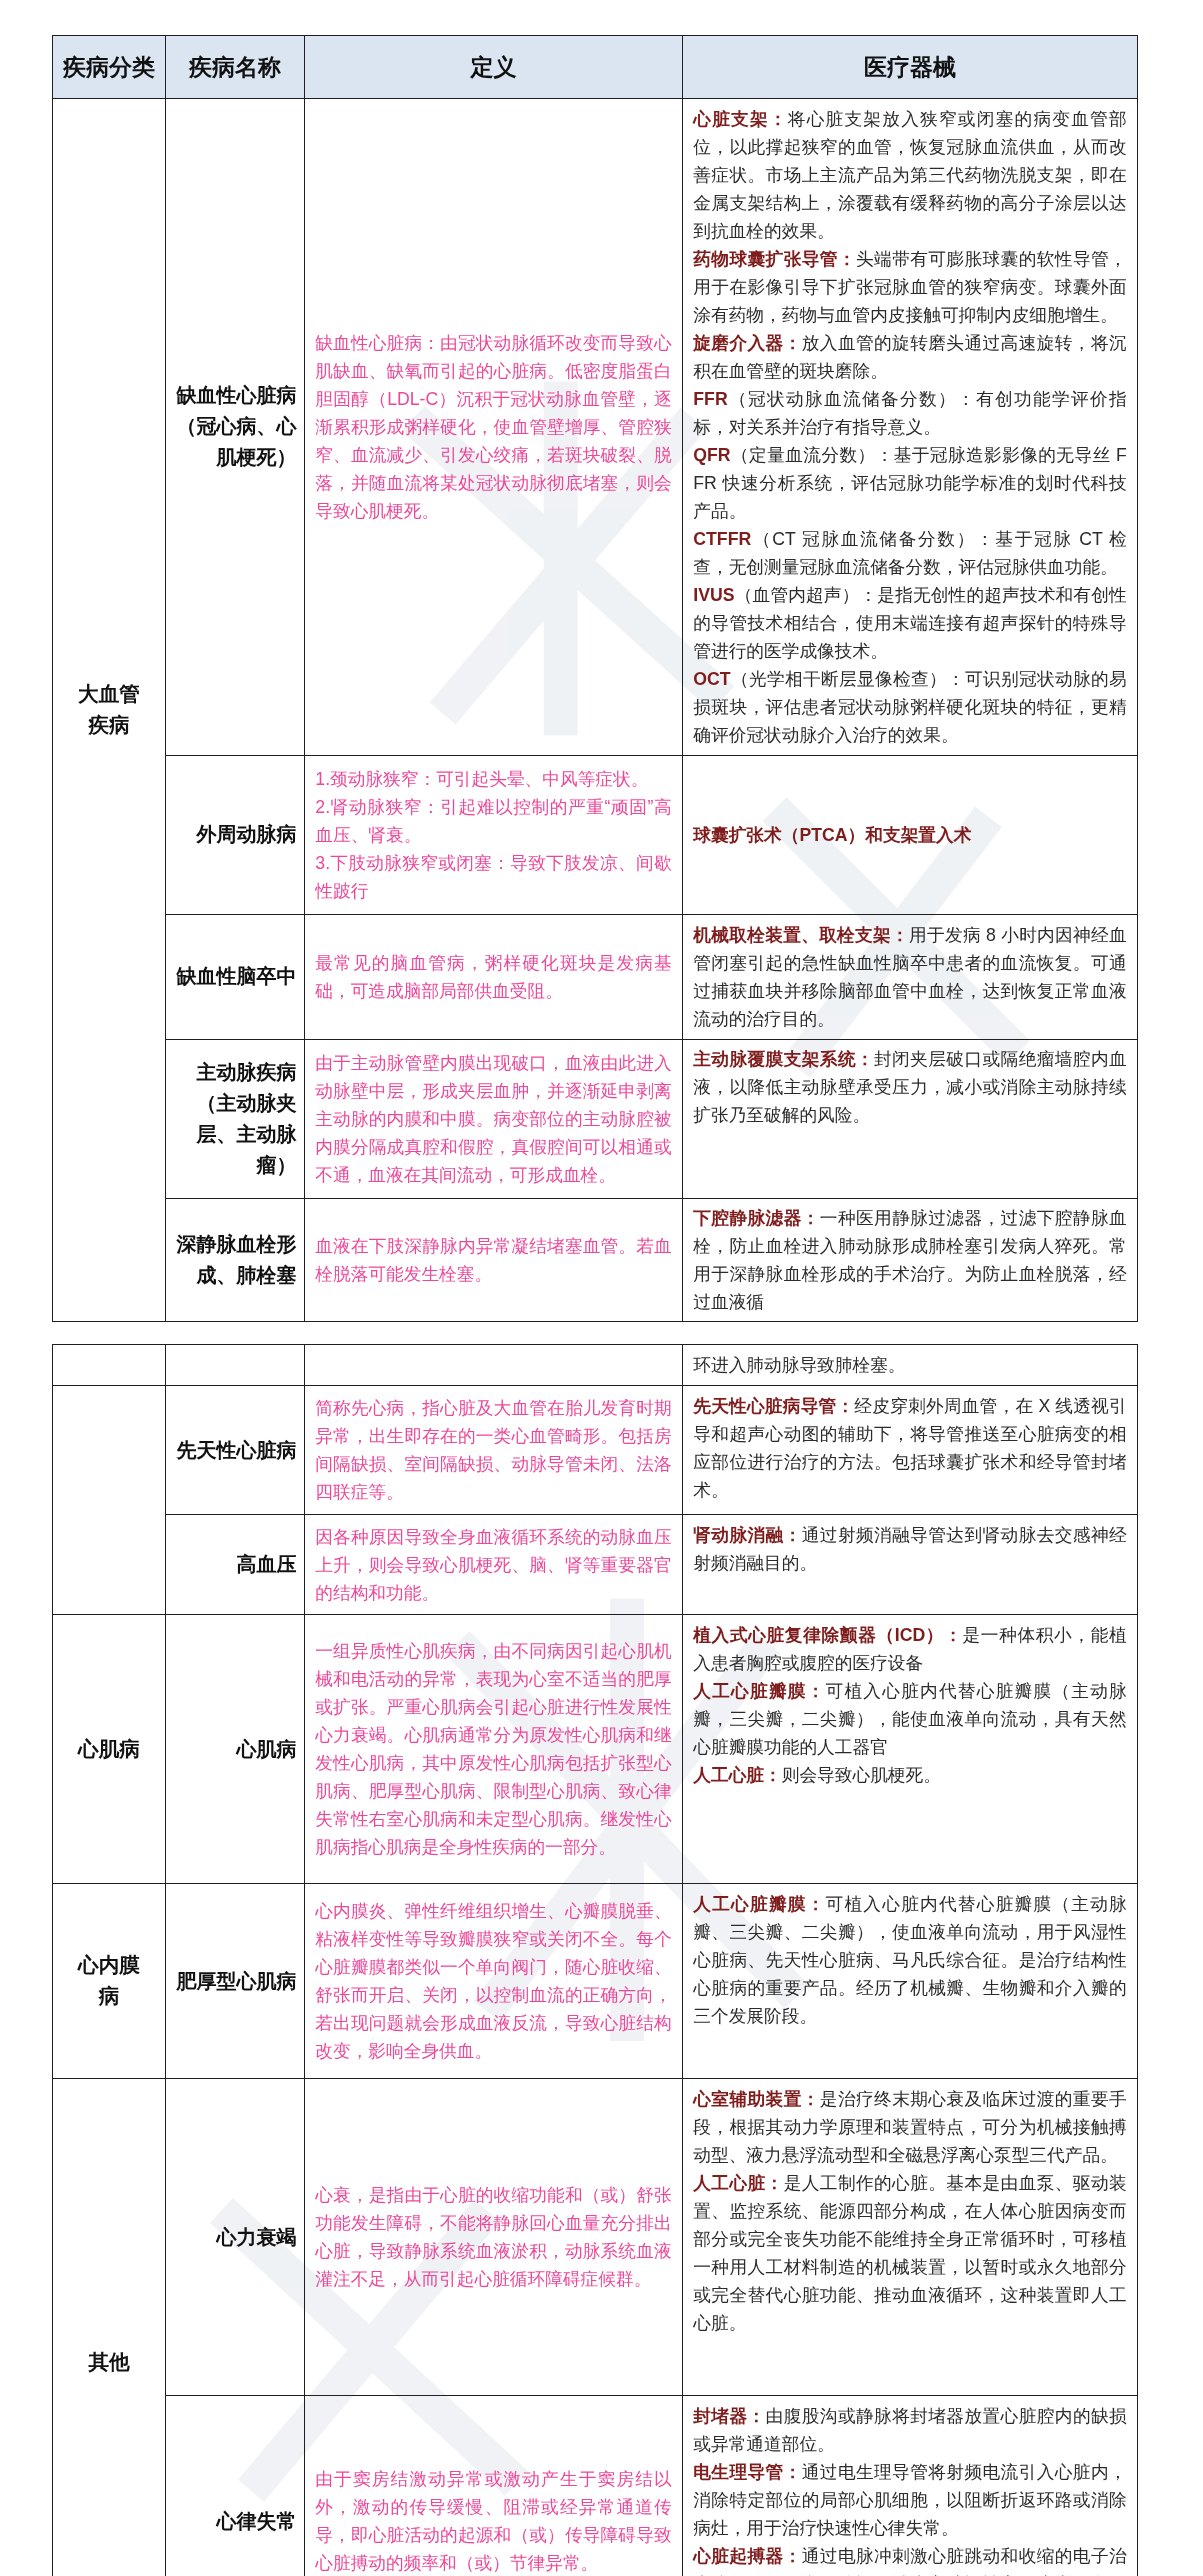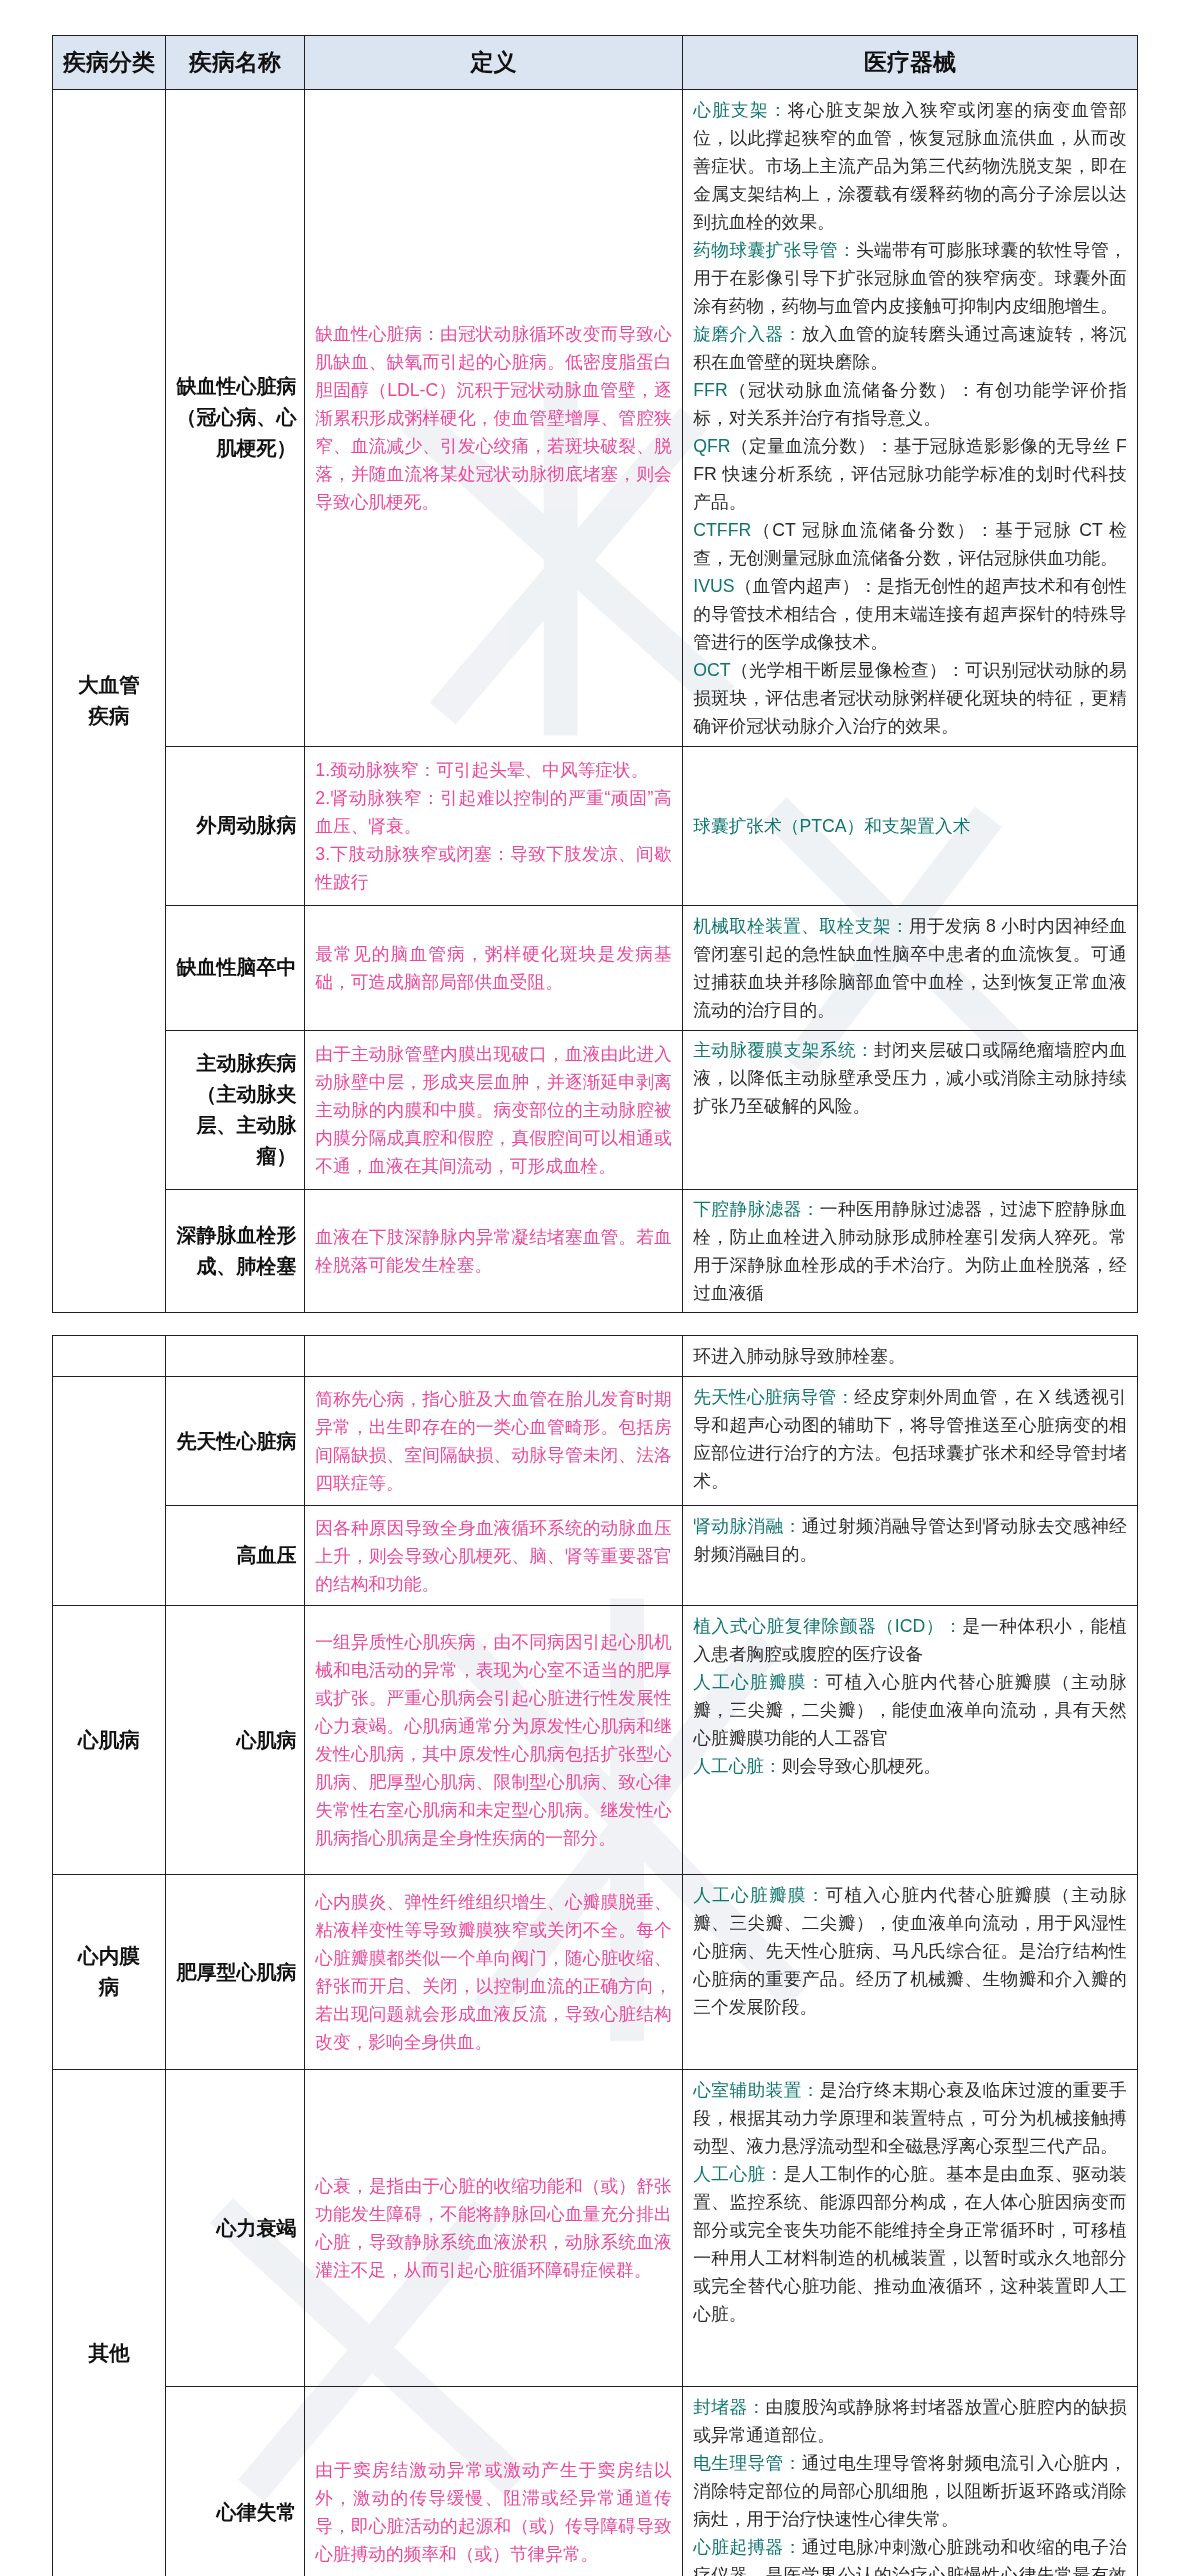--- a/index.html
+++ b/index.html
@@ -14,22 +14,22 @@
   .t1{margin-top:35px;}
   .t2{margin-top:22px;}
   td.cat{font-size:20.6px;font-weight:bold;text-align:center;color:#111;line-height:1.5;padding:15px;}
   td.name{font-size:20px;font-weight:bold;text-align:right;color:#111;line-height:1.55;padding:5.9px 7.4px;}
   td.def{font-size:17.7px;line-height:28px;text-align:justify;padding:7.4px 10.3px;white-space:pre-line;color:#ec4899;}
   td.dev{font-size:17.7px;line-height:28px;text-align:justify;padding:5.9px 10.3px;vertical-align:top;color:#2b2b2b;overflow:hidden;}
   td.dev.v-center{vertical-align:middle;}
   td.clip{height:103px;}
   td.clip .inner{max-height:111px;overflow:hidden;}
   .dev p{margin:0;}
-  .term{color:#0f766e;font-weight:normal;}
-  .hhead{height:54px;}
+  .term{color:#7f1d1d;font-weight:bold;}
+  .hhead{height:63px;}
 </style>
 </head>
 <body>
 
 <div class="page">
 
   <div class="watermark">
     <svg width="1204" height="2576" viewBox="0 0 1632 3493" xmlns="http://www.w3.org/2000/svg">
       <g stroke="#eef1f4" stroke-width="46" fill="none" opacity="0.9">
         <path d="M560 520 L980 900 M940 520 L600 920 M760 470 L760 950"></path>

